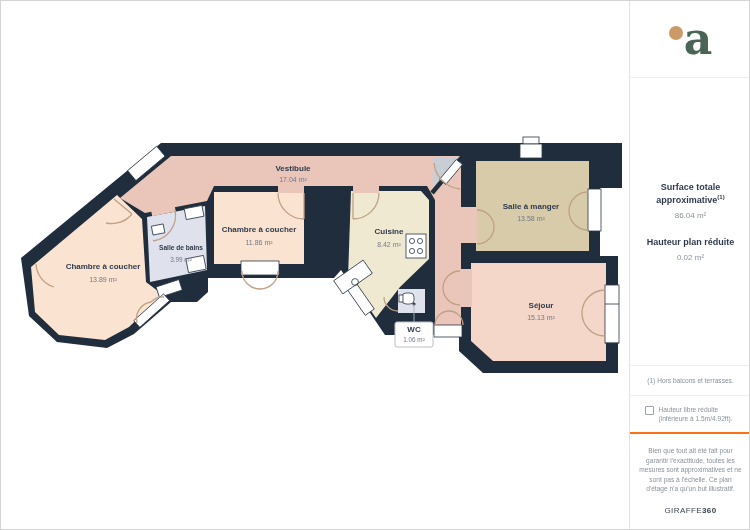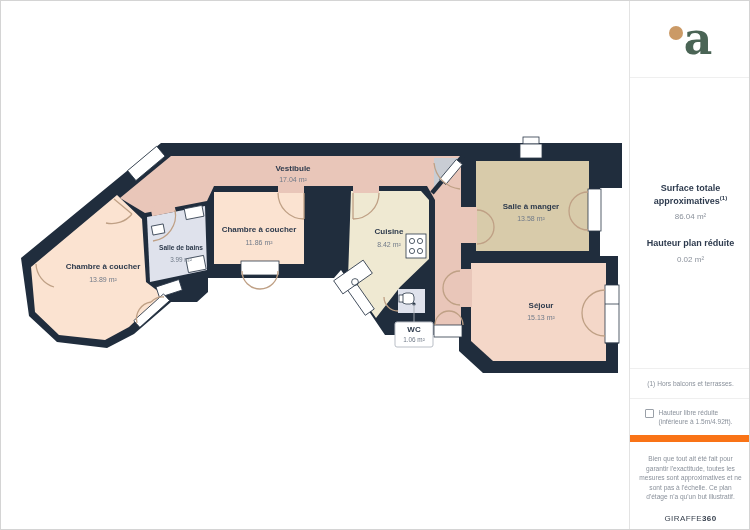--- a/index.html
+++ b/index.html
@@ -28,21 +28,21 @@
   .logo-letter { font-family:"DejaVu Serif", serif; font-weight:bold; font-size:44px; line-height:44px; color:#4a6455; }
   .stats-sec { flex:1; display:flex; flex-direction:column; justify-content:center; align-items:center; text-align:center; padding:0 10px; }
   .stat-label { font-size:9px; font-weight:bold; color:#2e3b4e; line-height:1.35; }
   .stat-label sup { font-size:6px; }
   .stat-value { font-size:8px; color:#8a919b; margin-top:5px; }
   .stat-gap { height:16px; }
   .footnote-sec { border-top:1px solid #efefef; padding:11px 8px; font-size:6.6px; color:#8a919b; text-align:center; }
   .checkbox-sec { border-top:1px solid #efefef; padding:9px 8px; display:flex; justify-content:center; align-items:flex-start; gap:5px; }
   .checkbox-box { width:7px; height:7px; border:1px solid #9aa0a8; border-radius:1px; flex:0 0 auto; margin-top:1px; background:#fff; cursor:pointer; }
   .checkbox-label { font-size:6.6px; color:#8a919b; text-align:left; width:78px; line-height:1.4; }
-  .disclaimer-sec { border-top:7px solid #f97316; padding:12px 9px 6px; text-align:center; }
+  .disclaimer-sec { border-top:2px solid #f97316; padding:12px 9px 14px; text-align:center; }
   .disclaimer { font-size:6.6px; color:#8a919b; line-height:1.45; }
   .brand { margin-top:12px; font-size:8px; color:#39424f; letter-spacing:0.4px; }
   .brand-suffix { font-weight:bold; }
 </style>
 </head>
 <body>
 
 <div class="page">
 
   <svg class="plan-svg" width="628" height="264" viewBox="0 128 628 264">
@@ -137,21 +137,21 @@
 
     <div class="logo-sec">
       <div class="logo">
         <span class="logo-dot"></span>
         <span class="logo-letter">a</span>
       </div>
     </div>
 
     <div class="stats-sec">
       <div class="stat-label">
-        <span>Surface totale approximatives</span><sup>(1)</sup>
+        <span>Surface totale approximative</span><sup>(1)</sup>
       </div>
       <div class="stat-value">86.04 m²</div>
       <div class="stat-gap"></div>
       <div class="stat-label">Hauteur plan réduite</div>
       <div class="stat-value">0.02 m²</div>
     </div>
 
     <div class="footnote-sec">
       <span>(1) Hors balcons et terrasses.</span>
     </div>

